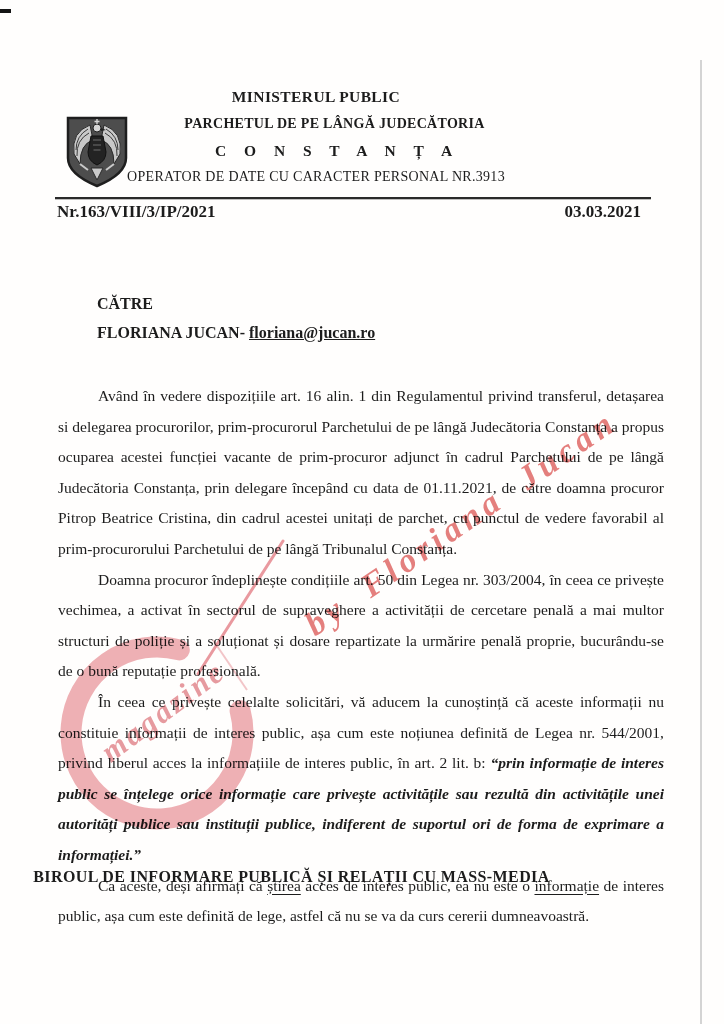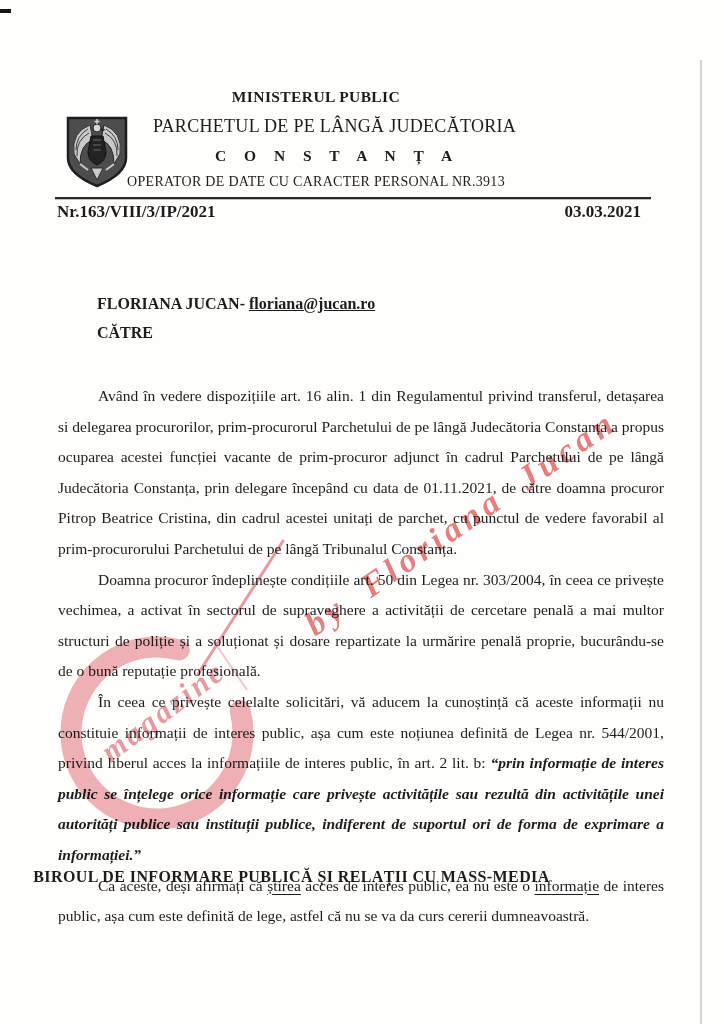--- a/index.html
+++ b/index.html
@@ -8,21 +8,21 @@
   .page{position:absolute;inset:0;background:#fffefd;}
 
   
   .corner-mark{position:absolute;left:0;top:9px;width:11px;height:4px;background:#141414;}
   .scan-edge{position:absolute;left:700px;top:60px;width:2px;height:964px;background:#c9c9c9;opacity:.8;}
 
   
   .emblem{position:absolute;left:66px;top:116px;width:62px;height:73px;}
   .header{position:absolute;left:0;top:88px;width:632px;text-align:center;}
   .hdr-l1{font-size:15.5px;font-weight:bold;letter-spacing:.4px;}
-  .hdr-l2{font-size:18px;font-weight:normal;margin-top:10px;letter-spacing:.3px;margin-left:37px;}
+  .hdr-l2{font-size:14px;font-weight:bold;margin-top:10px;letter-spacing:.3px;margin-left:37px;}
   .hdr-l3{font-size:15.5px;font-weight:bold;margin-top:10px;letter-spacing:7px;padding-left:42px;}
   .hdr-l4{font-size:14px;margin-top:9px;letter-spacing:.3px;}
   .rule{position:absolute;left:55px;top:197px;width:596px;height:0;
         border-top:2px solid #2a2a2a;box-shadow:0 1px 0 rgba(0,0,0,.25);}
   .ref-row{position:absolute;left:57px;top:202px;width:584px;display:flex;
            justify-content:space-between;font-size:17px;font-weight:bold;}
 
   
   .recipient{position:absolute;left:97px;top:289px;font-size:16px;font-weight:bold;line-height:29px;}
   .recipient .email{text-decoration:underline;color:#1c1c1c;cursor:pointer;}
@@ -87,25 +87,25 @@
   </div>
 
   <div class="rule"></div>
 
   <div class="ref-row">
     <span>Nr.163/VIII/3/IP/2021</span>
     <span>03.03.2021</span>
   </div>
 
   <div class="recipient">
+    <div>CĂTRE</div>
     <div>
       <span>FLORIANA JUCAN-</span>
       <span class="email">floriana@jucan.ro</span>
     </div>
-    <div>CĂTRE</div>
   </div>
 
   <div class="body">
     <p>Având în vedere dispozițiile art. 16 alin. 1 din Regulamentul privind transferul, detașarea si delegarea procurorilor, prim-procurorul Parchetului de pe lângă Judecătoria Constanța a propus ocuparea acestei funcției vacante de prim-procuror adjunct în cadrul Parchetului de pe lângă Judecătoria Constanța, prin delegare începând cu data de 01.11.2021, de către doamna procuror Pitrop Beatrice Cristina, din cadrul acestei unitați de parchet, cu punctul de vedere favorabil al prim-procurorului Parchetului de pe lângă Tribunalul Constanța.</p>
     <p>Doamna procuror îndeplinește condițiile art. 50 din Legea nr. 303/2004, în ceea ce privește vechimea, a activat în sectorul de supraveghere a activității de cercetare penală a mai multor structuri de poliție și a soluționat și dosare repartizate la urmărire penală proprie, bucurându-se de o bună reputație profesională.</p>
     <p><span>În ceea ce privește celelalte solicitări, vă aducem la cunoștință că aceste informații nu constituie informații de interes public, așa cum este noțiunea definită de Legea nr. 544/2001, privind liberul acces la informațiile de interes public, în art. 2 lit. b: </span><span class="quote">“prin informație de interes public se înțelege orice informație care privește activitățile sau rezultă din activitățile unei autorități publice sau instituții publice, indiferent de suportul ori de forma de exprimare a informației.”</span></p>
     <p><span>Ca aceste, deși afirmați că </span><u>știrea</u><span> acces de interes public, ea nu este o </span><u>informație</u><span> de interes public, așa cum este definită de lege, astfel că nu se va da curs cererii dumneavoastră.</span></p>
   </div>
 
   <div class="footer">BIROUL DE INFORMARE PUBLICĂ ȘI RELAȚII CU MASS-MEDIA</div>

